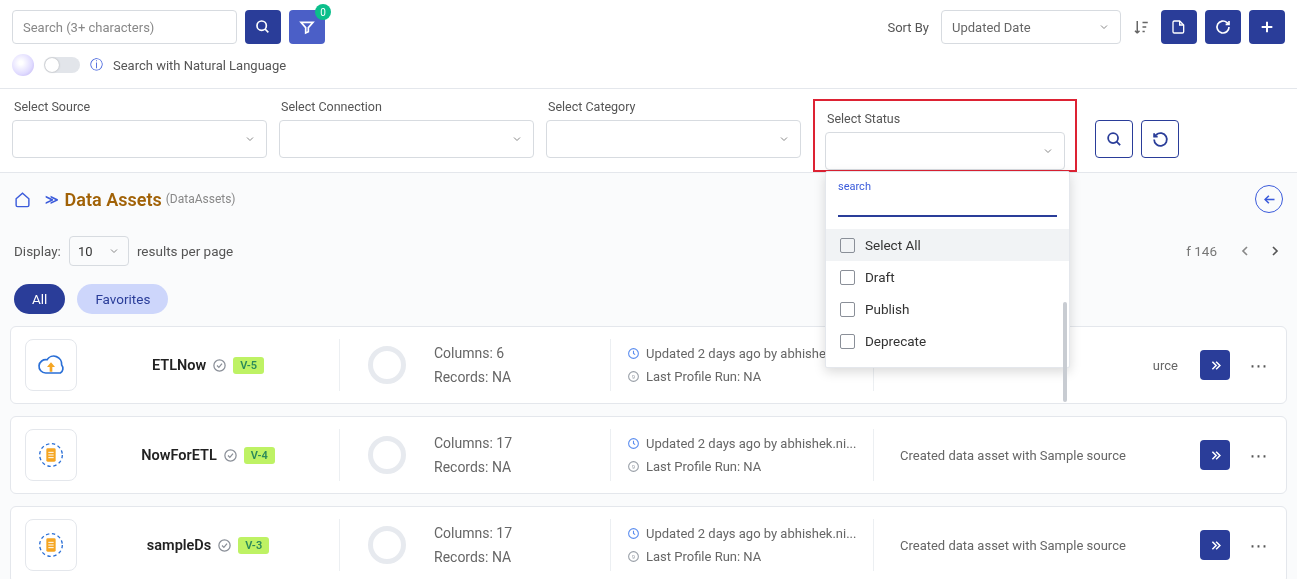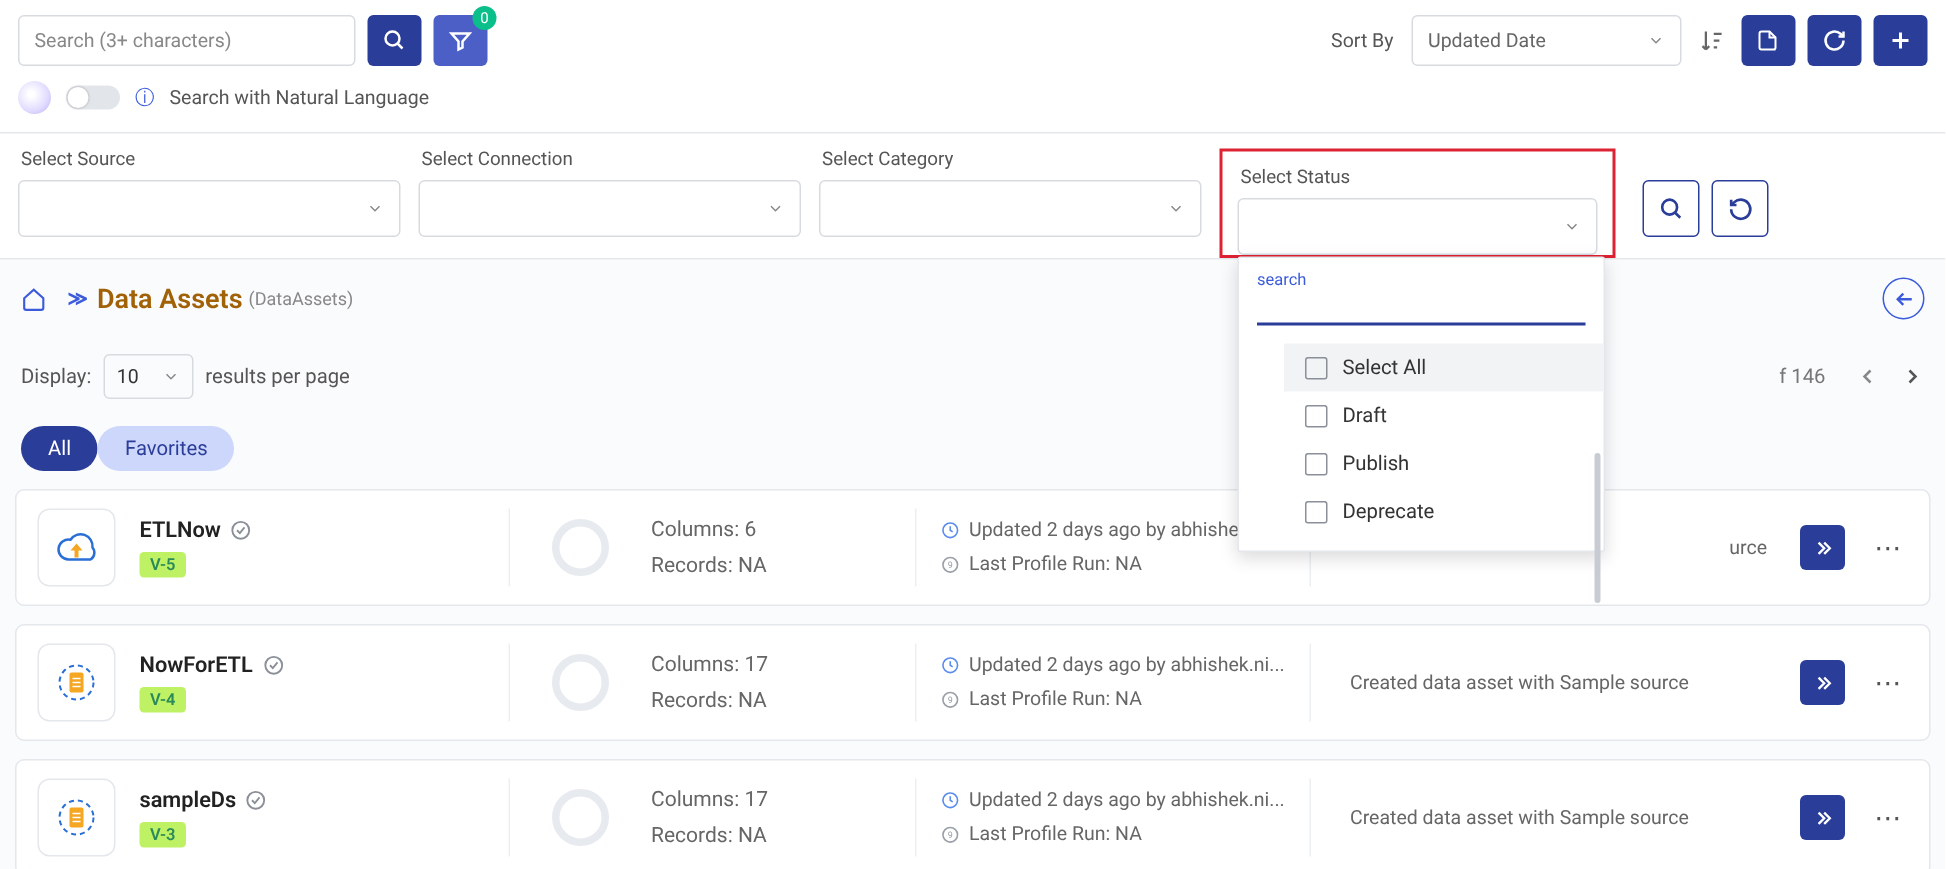--- a/index.html
+++ b/index.html
@@ -32,21 +32,21 @@
   .filter-actions { display: flex; gap: 8px; margin-left: 6px; }
   .btn-outline-sq { width: 38px; height: 38px; border: 1.5px solid #2a3d99; border-radius: 4px; display:flex; align-items:center; justify-content:center; color:#2a3d99; }
   
   
   .status-wrap { border: 2px solid #d23; padding: 10px 10px 0; margin: -10px 0 -14px; position: relative; }
   .status-wrap .fcol { width: 240px; }
   .dropdown { position: absolute; top: 70px; left: 10px; width: 245px; background:#fff; border:1px solid #e4e7ec; box-shadow: 0 4px 12px rgba(0,0,0,.15); border-radius: 2px; z-index: 50; }
   .dd-search-wrap { padding: 8px 12px 4px; }
   .dd-search-lbl { font-size: 11px; color: #3b5bdb; }
   .dd-search { width: 100%; height: 24px; border: none; border-bottom: 2px solid #2a3d99; outline: none; font-size: 13px; }
-  .dd-list { padding: 8px 0 10px; margin-left: 30px; }
+  .dd-list { padding: 8px 0 10px; }
   .dd-item { display: flex; align-items: center; gap: 10px; padding: 8px 14px; font-size: 13.5px; color: #333; }
   .dd-item:hover, .dd-item.sel { background: #f1f3f5; }
   .dd-check { width: 15px; height: 15px; border: 1.5px solid #8a8f98; border-radius: 2px; }
   .dd-scrollthumb { position:absolute; right:2px; top:130px; width:4px; height:100px; background:#c8ccd2; border-radius:2px; }
   
   
   .crumbrow { display:flex; align-items:center; padding: 12px 14px 8px; border-bottom: 1px solid transparent; background:#fafbfc; }
   .crumbrow .home { color:#3b5bdb; margin-right:8px; }
   .crumb-sep { color:#3b5bdb; margin:0 6px; font-weight:bold; }
   .crumb-main { color:#a16207; font-weight:600; font-size:18px; }
@@ -54,31 +54,31 @@
   .back-circle { margin-left:auto; width:28px; height:28px; border:1.5px solid #3b5bdb; border-radius:50%; display:flex; align-items:center; justify-content:center; color:#3b5bdb; }
   
   
   .controls { display:flex; align-items:center; padding: 14px 14px 8px; background:#fafbfc; }
   .disp-lbl { color:#555; font-size:13.5px; }
   .disp-sel { width:60px; height:30px; border:1px solid #d7dbe0; border-radius:4px; margin:0 8px; display:flex; align-items:center; justify-content:space-between; padding:0 8px;text-align:center; }
   .pageinfo { margin-left:auto; color:#777; font-size:13.5px; }
   .pagenav { display:flex; gap:14px; margin-left:20px; color:#666; }
   
   
-  .pills { display:flex; padding: 10px 14px 12px; background:#fafbfc; }
+  .pills { display:flex; gap:12px; padding: 10px 14px 12px; background:#fafbfc; }
   .pill { height:30px; padding:0 18px; border-radius:18px; display:flex; align-items:center; font-size:13.5px; }
   .pill.active { background:#2a3d99; color:#fff; }
   .pill.idle { background:#cdd6fb; color:#2a3d99; }
   
   
   .cards { padding: 0 10px 16px; background:#fafbfc; display:flex; flex-direction:column; gap:12px; }
   .card { background:#fff; border:1px solid #e4e7ec; border-radius:6px; height:78px; display:flex; align-items:center; padding:0 14px; gap:16px; }
   .asset-icon { width:52px; height:52px; border:1px solid #e4e7ec; border-radius:8px; display:flex; align-items:center; justify-content:center; }
   .asset-svg { width:32px; height:32px; }
-  .asset-main { width:230px; display:flex; flex-direction:column; gap:6px;justify-content:center; }
+  .asset-main { width:230px; display:flex; gap:6px;justify-content:center; }
   .asset-title-row { display:flex; align-items:center; gap:6px; }
   .asset-title { font-weight:600; font-size:14.5px; color:#222; }
   .verify-icon { color:#7a7f87; }
   .ver-badge { background:#bef264; color:#2b8a5a; font-size:11px; padding:2px 7px; border-radius:3px; width:fit-content; font-weight:600; }
   .divider { width:1px; height:52px; background:#eceff2; }
   .ring { width:38px; height:38px; border:5px solid #e7eaef; border-radius:50%; margin:0 12px; }
   .col-meta { width:160px; display:flex; flex-direction:column; gap:8px; color:#666; font-size:14px; }
   .col-updated { width:230px; display:flex; flex-direction:column; gap:8px; color:#666; font-size:13px; }
   .col-updated .line { display:flex; align-items:center; gap:6px; white-space:nowrap; overflow:hidden; text-overflow:ellipsis; }
   .mini-icon { color:#5b8def; font-size:13px; flex-shrink:0; }

